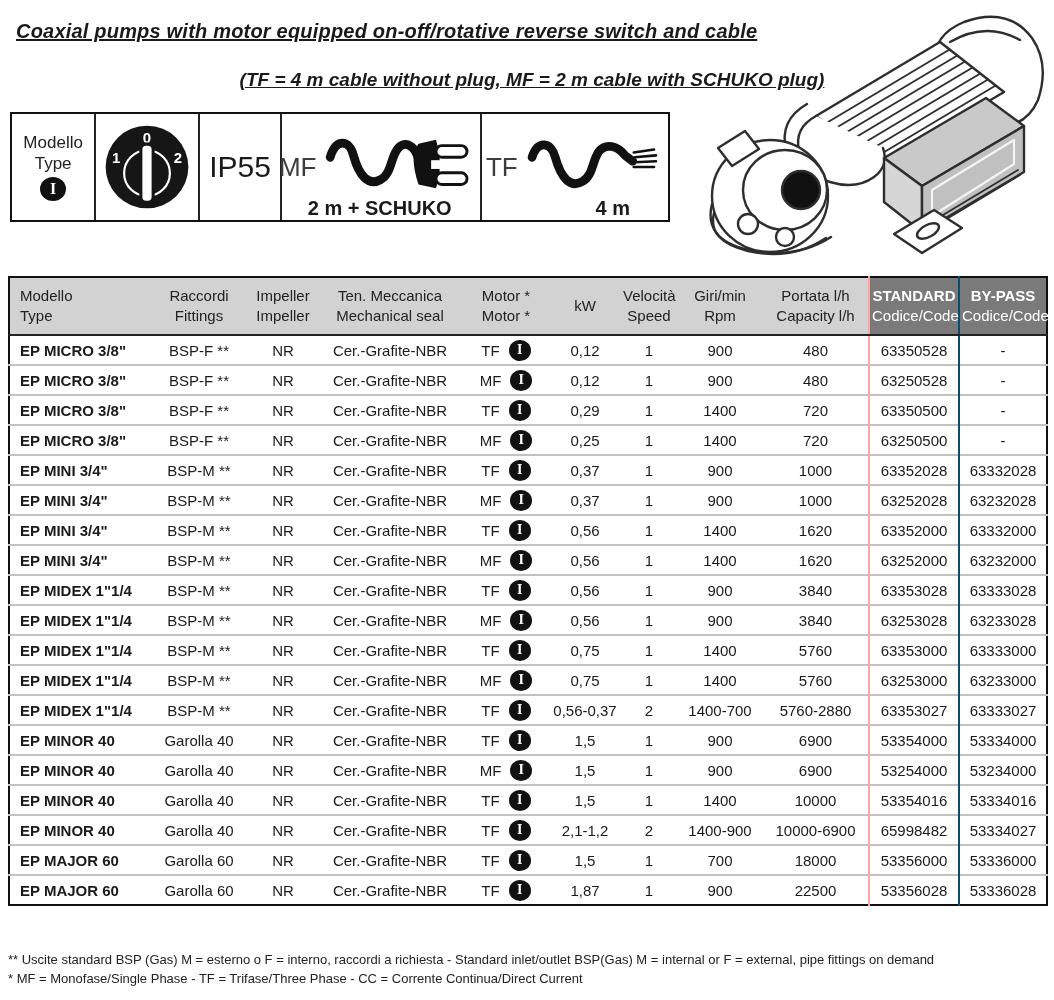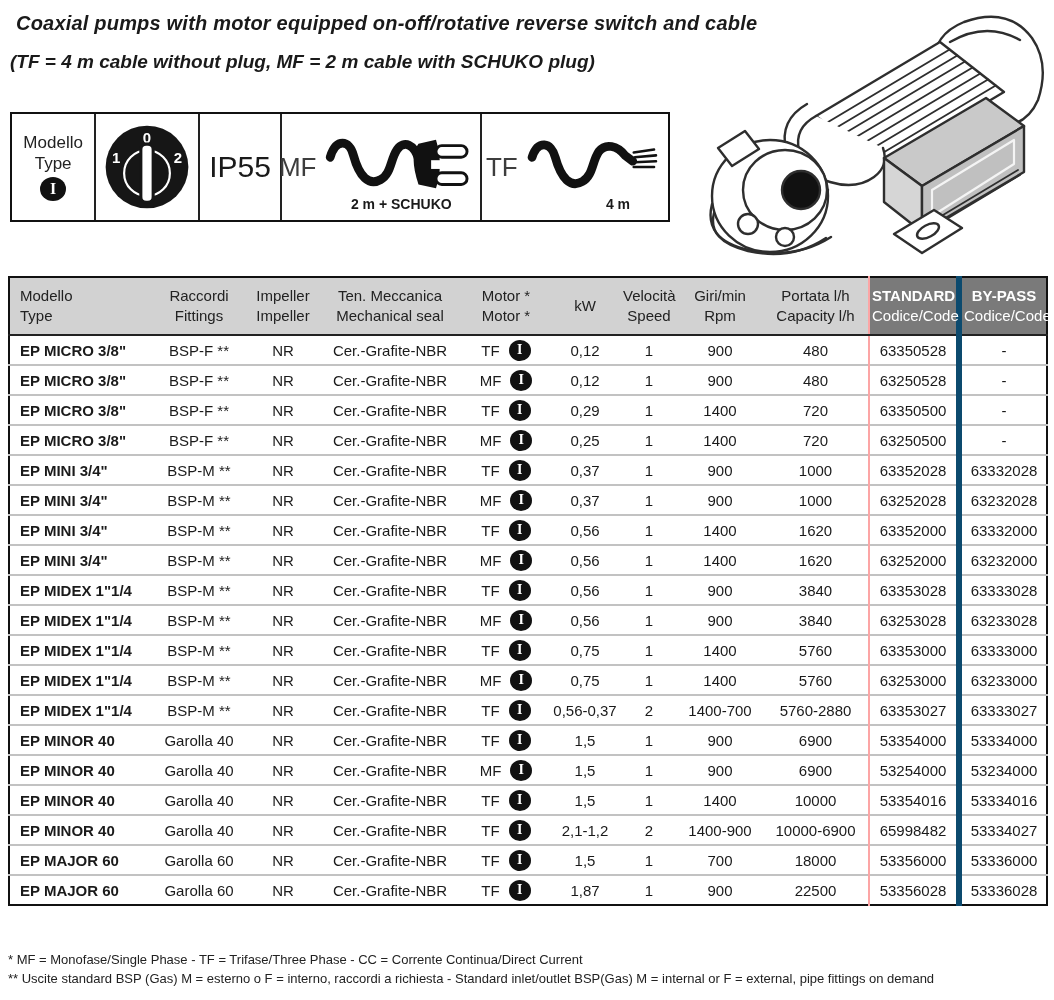--- a/index.html
+++ b/index.html
@@ -1,22 +1,22 @@
 <!DOCTYPE html>
 <html><head>
 <meta charset="utf-8">
 <style>
   * { margin:0; padding:0; box-sizing:border-box; }
   html,body { width:1054px; height:1000px; background:#ffffff; overflow:hidden; }
   body { font-family:"Liberation Sans", sans-serif; color:#1a1a1a; position:relative; }
 
   
-  .titles { padding:12px 0 0 16px; }
+  .titles { padding:20px 0 0 16px;text-decoration:underline; }
   .title-line1 { font-size:20px; font-weight:bold; font-style:italic; letter-spacing:.2px; }
-  .title-line2 { font-size:19px; font-weight:bold; font-style:italic; margin:16px 0 0 -6px; }
+  .title-line2 { font-size:19px; font-weight:bold; font-style:italic; margin:26px 0 0 -6px;text-align:center; }
 
   
   .legend-box{
     position:absolute; left:10px; top:112px; width:660px; height:110px;
     border:2px solid #111; display:flex; background:#fff;
   }
   .legend-cell{ border-right:2px solid #222; display:flex; align-items:center; justify-content:center; position:relative; }
   .legend-cell:last-child{ border-right:none; }
   .cell-type{ width:85px; flex-direction:column; gap:1px; }
   .cell-type .lbl{ font-size:17px; color:#222; line-height:20px; }
@@ -24,21 +24,21 @@
     width:26px; height:24px; border-radius:50%; background:#111; color:#fff;
     display:inline-flex; align-items:center; justify-content:center;
     font-weight:bold; font-size:16px; font-family:"Liberation Serif", serif; margin-top:2px;
   }
   .cell-switch{ width:105px; }
   .cell-ip{ width:82px; font-size:30px; font-weight:normal; }
   .cell-mf{ width:200px; }
   .cell-tf{ width:188px; }
   .cable-cell-inner{ display:flex; align-items:center; gap:6px; }
   .cable-label{ font-size:26px; color:#3d3d3d; }
-  .cable-caption{ position:absolute; font-size:14px; font-weight:bold; bottom:8px; }
+  .cable-caption{ position:absolute; font-size:20px; font-weight:bold; bottom:0; }
   .cell-mf .cable-caption{ right:28px; }
   .cell-tf .cable-caption{ right:38px; }
 
   
   .pump-illustration{ position:absolute; left:688px; top:8px; width:360px; height:252px; }
 
   
   .table-wrap{ position:absolute; left:8px; top:276px; width:1038px; }
   table.pump-table{ border-collapse:collapse; table-layout:fixed; width:1038px; border:2px solid #111; }
   col.c-model{width:140px;} col.c-fit{width:100px;} col.c-imp{width:68px;}
@@ -52,21 +52,21 @@
   }
   th.h-model{ text-align:left; padding-left:10px; }
   th.dark{ background:#7a7a7a; color:#fff; font-weight:bold; border-left:2px solid #111; }
   th.dark .sub{ font-weight:normal; color:#ffffff; }
   td{
     height:30px; font-size:15px; text-align:center; vertical-align:middle;
     border-top:2px solid #c2c2c2; padding:0 2px; background:#fff; white-space:nowrap;
   }
   td.model{ text-align:left; font-weight:bold; padding-left:10px; font-size:15px; }
   td.std, th.h-std{ border-left:2px solid #fca5a5; }
-  td.byp, th.h-byp{ border-left:6px solid #0c4a6e;margin-top:43px; }
+  td.byp, th.h-byp{ border-left:2px solid #0c4a6e;margin-top:43px; }
   tbody tr:first-child td{ border-top:none; }
   .motor-cell-inner{ display:flex; align-items:center; justify-content:center; gap:9px; }
   .motor-type-icon{
     width:22px; height:21px; border-radius:50%; background:#111; color:#fff;
     display:inline-flex; align-items:center; justify-content:center;
     font-weight:bold; font-size:14px; font-family:"Liberation Serif", serif; flex:0 0 auto;
   }
 
   
   .footnotes{ position:absolute; left:8px; top:950px; width:1040px; }
@@ -582,15 +582,15 @@
     <td>900</td>
     <td>22500</td>
     <td class="std">53356028</td>
     <td class="byp">53336028</td>
   </tr>
       </tbody>
   </table>
 </div>
 
 <div class="footnotes">
+  <div>** Uscite standard BSP (Gas) M = esterno o F = interno, raccordi a richiesta - Standard inlet/outlet BSP(Gas) M = internal or F = external, pipe fittings on demand</div>
   <div>* MF = Monofase/Single Phase - TF = Trifase/Three Phase - CC = Corrente Continua/Direct Current</div>
-  <div>** Uscite standard BSP (Gas) M = esterno o F = interno, raccordi a richiesta - Standard inlet/outlet BSP(Gas) M = internal or F = external, pipe fittings on demand</div>
 </div>
 
 </body></html>

